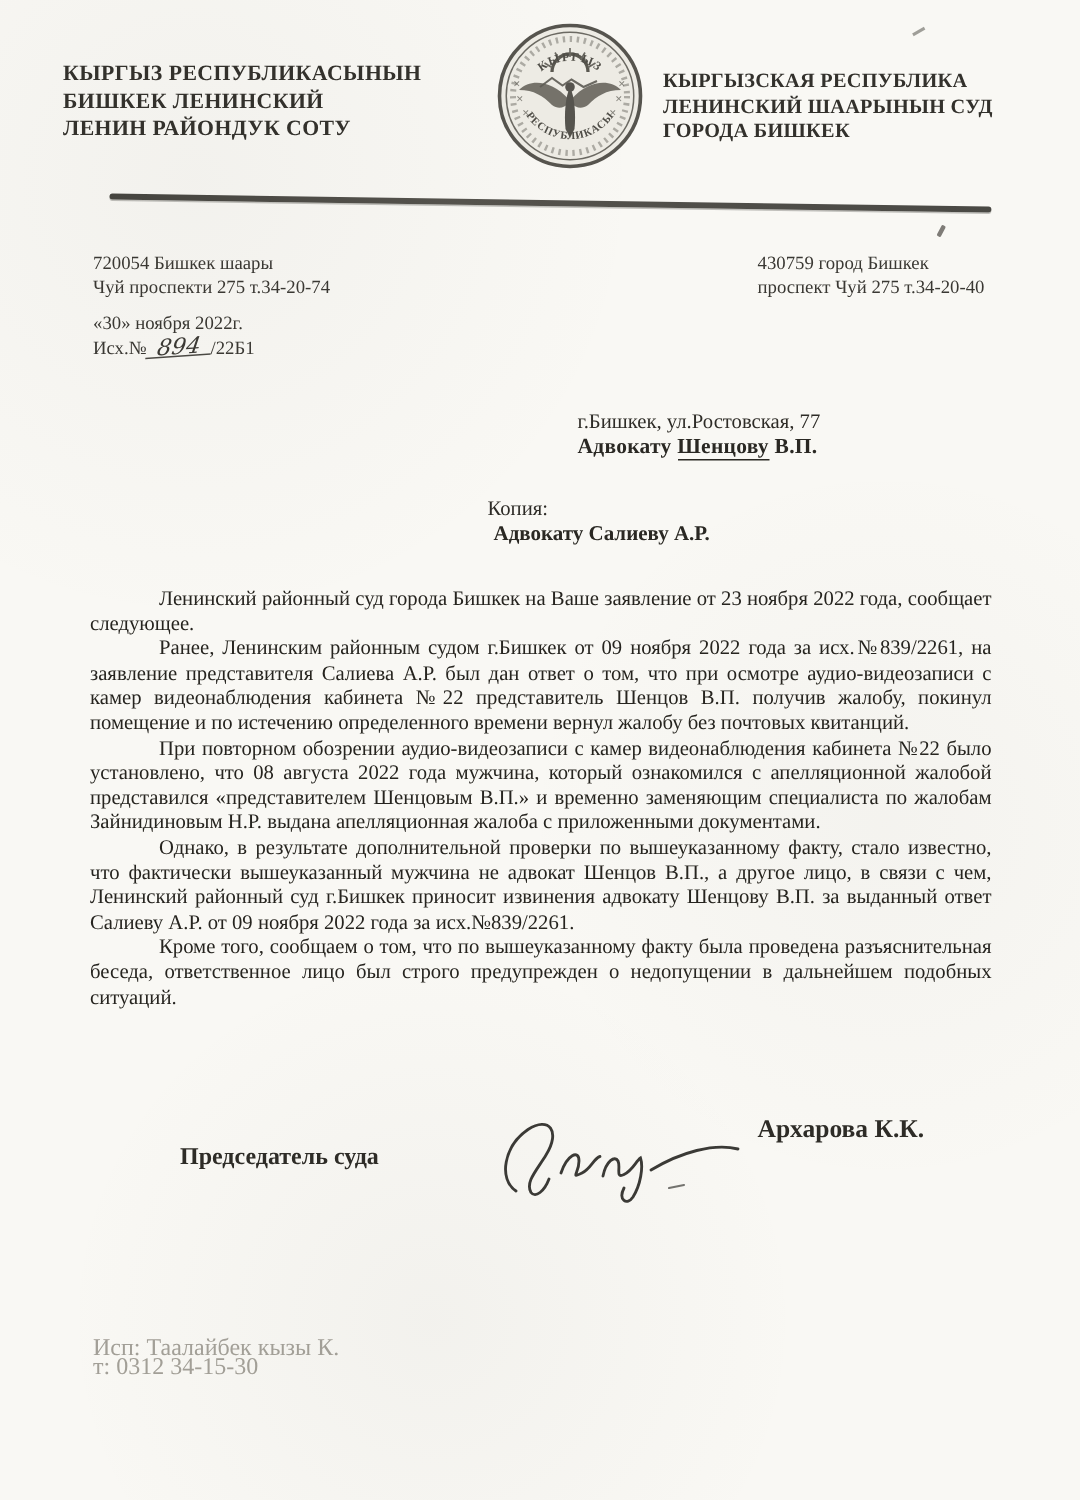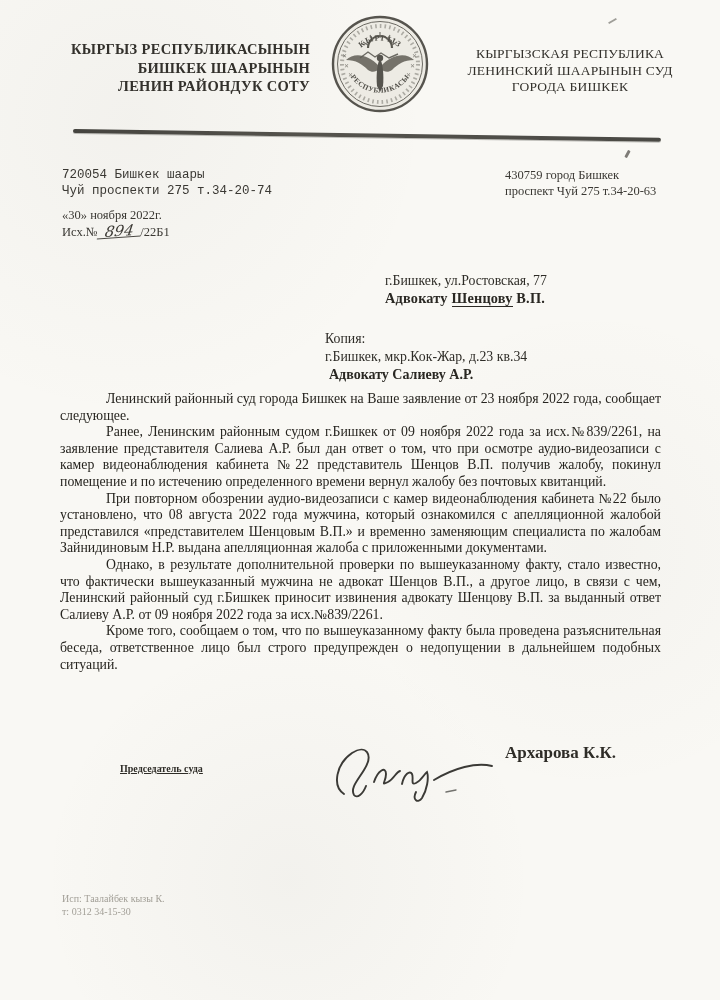--- a/index.html
+++ b/index.html
@@ -8,60 +8,60 @@
     background:
       radial-gradient(circle at 18% 12%, rgba(120,118,110,0.05), transparent 28%),
       radial-gradient(circle at 82% 55%, rgba(120,118,110,0.04), transparent 30%),
       radial-gradient(circle at 40% 88%, rgba(120,118,110,0.05), transparent 25%),
       #f9f8f4;
     font-family:"Liberation Serif","DejaVu Serif",serif;
     color:#2b2925;overflow:hidden;
   }
   .abs{position:absolute;}
   
-  .hdr-left{left:42px;top:40px;width:268px;text-align:right;font-weight:bold;font-size:14.5px;line-height:18.5px;color:#33312c;letter-spacing:.3px;}
-  .hdr-right{left:442px;top:46px;width:256px;text-align:center;font-weight:normal;font-size:13.5px;line-height:16.5px;color:#33312c;letter-spacing:.2px;}
+  .hdr-left{left:42px;top:40px;width:268px;text-align:left;font-weight:bold;font-size:14.5px;line-height:18.5px;color:#33312c;letter-spacing:.3px;}
+  .hdr-right{left:442px;top:46px;width:256px;text-align:left;font-weight:bold;font-size:13.5px;line-height:16.5px;color:#33312c;letter-spacing:.2px;}
   .emblem{left:330px;top:14px;width:100px;height:100px;}
   .rule{left:73px;top:129px;width:588px;height:3.5px;background:linear-gradient(90deg,#45443f,#55534d 40%,#4a4944);transform:rotate(0.85deg);transform-origin:left center;border-radius:2px;box-shadow:0 1px 0 rgba(90,88,82,.35);}
   
   .addr{font-size:12.5px;line-height:16px;color:#3a3833;}
-  .addr-left{left:62px;top:167px;font-family:Liberation Mono, monospace;}
+  .addr-left{left:62px;top:167px;}
   .addr-right{left:505px;top:167px;}
   .date-block{left:62px;top:207px;font-size:12.5px;line-height:17px;color:#3a3833;}
   .hand{display:inline-block;font-style:italic;font-size:15px;line-height:12px;transform:skewX(-12deg) rotate(-4deg);color:#3b3934;border-bottom:1.2px solid #4a4843;padding:0 7px;font-family:"DejaVu Serif",serif;}
   
   .addressee{left:385px;top:272px;width:290px;font-size:13.8px;line-height:17.5px;color:#2e2c27;}
   .addressee .bold-line{font-weight:bold;font-size:14.3px;letter-spacing:.2px;color:#2a2823;}
   .uline{border-bottom:1.4px solid #2a2823;}
   
   .copy{left:325px;top:330px;font-size:13.8px;line-height:18px;color:#2e2c27;display:flex;flex-direction:column;}
   .copy-label{margin-right:14px;}
   .copy .bold-line{font-weight:bold;font-size:14px;margin-left:4px;color:#2a2823;}
   
   .body-text{left:60px;top:391px;width:601px;font-size:13.8px;line-height:16.6px;text-align:justify;color:#26241f;}
   .body-text p{margin:0;text-indent:46px;}
   
-  .sig-title{left:120px;top:763px;font-weight:bold;font-size:10px;color:#2e2c27;text-decoration:underline;}
+  .sig-title{left:120px;top:763px;font-weight:bold;font-size:16px;color:#2e2c27;}
   .sig-name{left:505px;top:743px;font-weight:bold;font-size:17px;color:#2e2c27;}
   .sig-img{left:330px;top:738px;width:170px;height:64px;}
   
-  .footer{left:62px;top:892px;font-size:10px;line-height:13px;color:#a29f97;}
+  .footer{left:62px;top:892px;font-size:16px;line-height:13px;color:#a29f97;}
   
   .artifact{background:#55534d;}
   .artifact-1{left:626px;top:150px;width:3px;height:8px;transform:rotate(28deg);border-radius:1px;opacity:.75;}
   .artifact-2{left:608px;top:20px;width:9px;height:2px;transform:rotate(-30deg);opacity:.55;}
 </style>
 </head>
 <body>
 
 <div class="page">
 
   <div class="abs hdr-left">
     <div>КЫРГЫЗ РЕСПУБЛИКАСЫНЫН</div>
-    <div>БИШКЕК ШААРЫНЫН</div>
+    <div>БИШКЕК ЛЕНИНСКИЙ</div>
     <div>ЛЕНИН РАЙОНДУК СОТУ</div>
   </div>
 
   <svg class="abs emblem" viewBox="0 0 100 100">
     <circle cx="50" cy="50" r="47" fill="#edebe4" stroke="#56544e" stroke-width="2.4"></circle>
     <circle cx="50" cy="50" r="42.5" fill="none" stroke="#6b6962" stroke-width="1"></circle>
     <circle cx="50" cy="50" r="38" fill="none" stroke="#77756d" stroke-width="4" stroke-dasharray="1.6 3.1" opacity="0.55"></circle>
 
     <path d="M38 34 a12 12 0 0 1 24 0" fill="none" stroke="#5a5850" stroke-width="2.2"></path>
     <g stroke="#6b6962" stroke-width="1.1">
@@ -111,35 +111,34 @@
     <div>720054  Бишкек  шаары</div>
     <div>Чуй проспекти 275 т.34-20-74</div>
   </div>
   <div class="abs date-block">
     <div>«30» ноября 2022г.</div>
     <div><span>Исх.№</span><span class="hand">894</span><span>/22Б1</span></div>
   </div>
 
   <div class="abs addr addr-right">
     <div>430759  город  Бишкек</div>
-    <div>проспект  Чуй 275  т.34-20-63</div>
+    <div>проспект  Чуй 275  т.34-20-40</div>
   </div>
 
   <div class="abs artifact artifact-1"></div>
   <div class="abs artifact artifact-2"></div>
 
   <div class="abs addressee">
     <div>г.Бишкек, ул.Ростовская, 77</div>
     <div class="bold-line"><span>Адвокату </span><span class="uline">Шенцову</span><span> В.П.</span></div>
   </div>
 
   <div class="abs copy">
     <div class="copy-label">Копия:</div>
     <div>
-      <div>г.Бишкек, мкр.Кок-Жар, д.23 кв.34</div>
       <div class="bold-line">Адвокату Салиеву А.Р.</div>
     </div>
   </div>
 
   <div class="abs body-text">
     <p>Ленинский районный суд города Бишкек на Ваше заявление от 23 ноября 2022 года, сообщает следующее.</p>
     <p>Ранее, Ленинским районным судом г.Бишкек от 09 ноября 2022 года за исх.№839/2261, на заявление представителя Салиева А.Р. был дан ответ о том, что при осмотре аудио-видеозаписи с камер видеонаблюдения кабинета №22 представитель Шенцов В.П. получив жалобу, покинул помещение и по истечению определенного времени вернул жалобу без почтовых квитанций.</p>
     <p>При повторном обозрении аудио-видеозаписи с камер видеонаблюдения кабинета №22 было установлено, что 08 августа 2022 года мужчина, который ознакомился с апелляционной жалобой представился «представителем Шенцовым В.П.» и временно заменяющим специалиста по жалобам Зайнидиновым Н.Р. выдана апелляционная жалоба с приложенными документами.</p>
     <p>Однако, в результате дополнительной проверки по вышеуказанному факту, стало известно, что фактически вышеуказанный мужчина не адвокат Шенцов В.П., а  другое лицо, в связи с чем, Ленинский районный суд г.Бишкек приносит извинения адвокату Шенцову В.П. за выданный ответ Салиеву А.Р. от 09 ноября 2022 года за исх.№839/2261.</p>
     <p>Кроме того, сообщаем о том, что по вышеуказанному факту была проведена разъяснительная беседа, ответственное лицо был строго предупрежден о недопущении в дальнейшем подобных ситуаций.</p>

